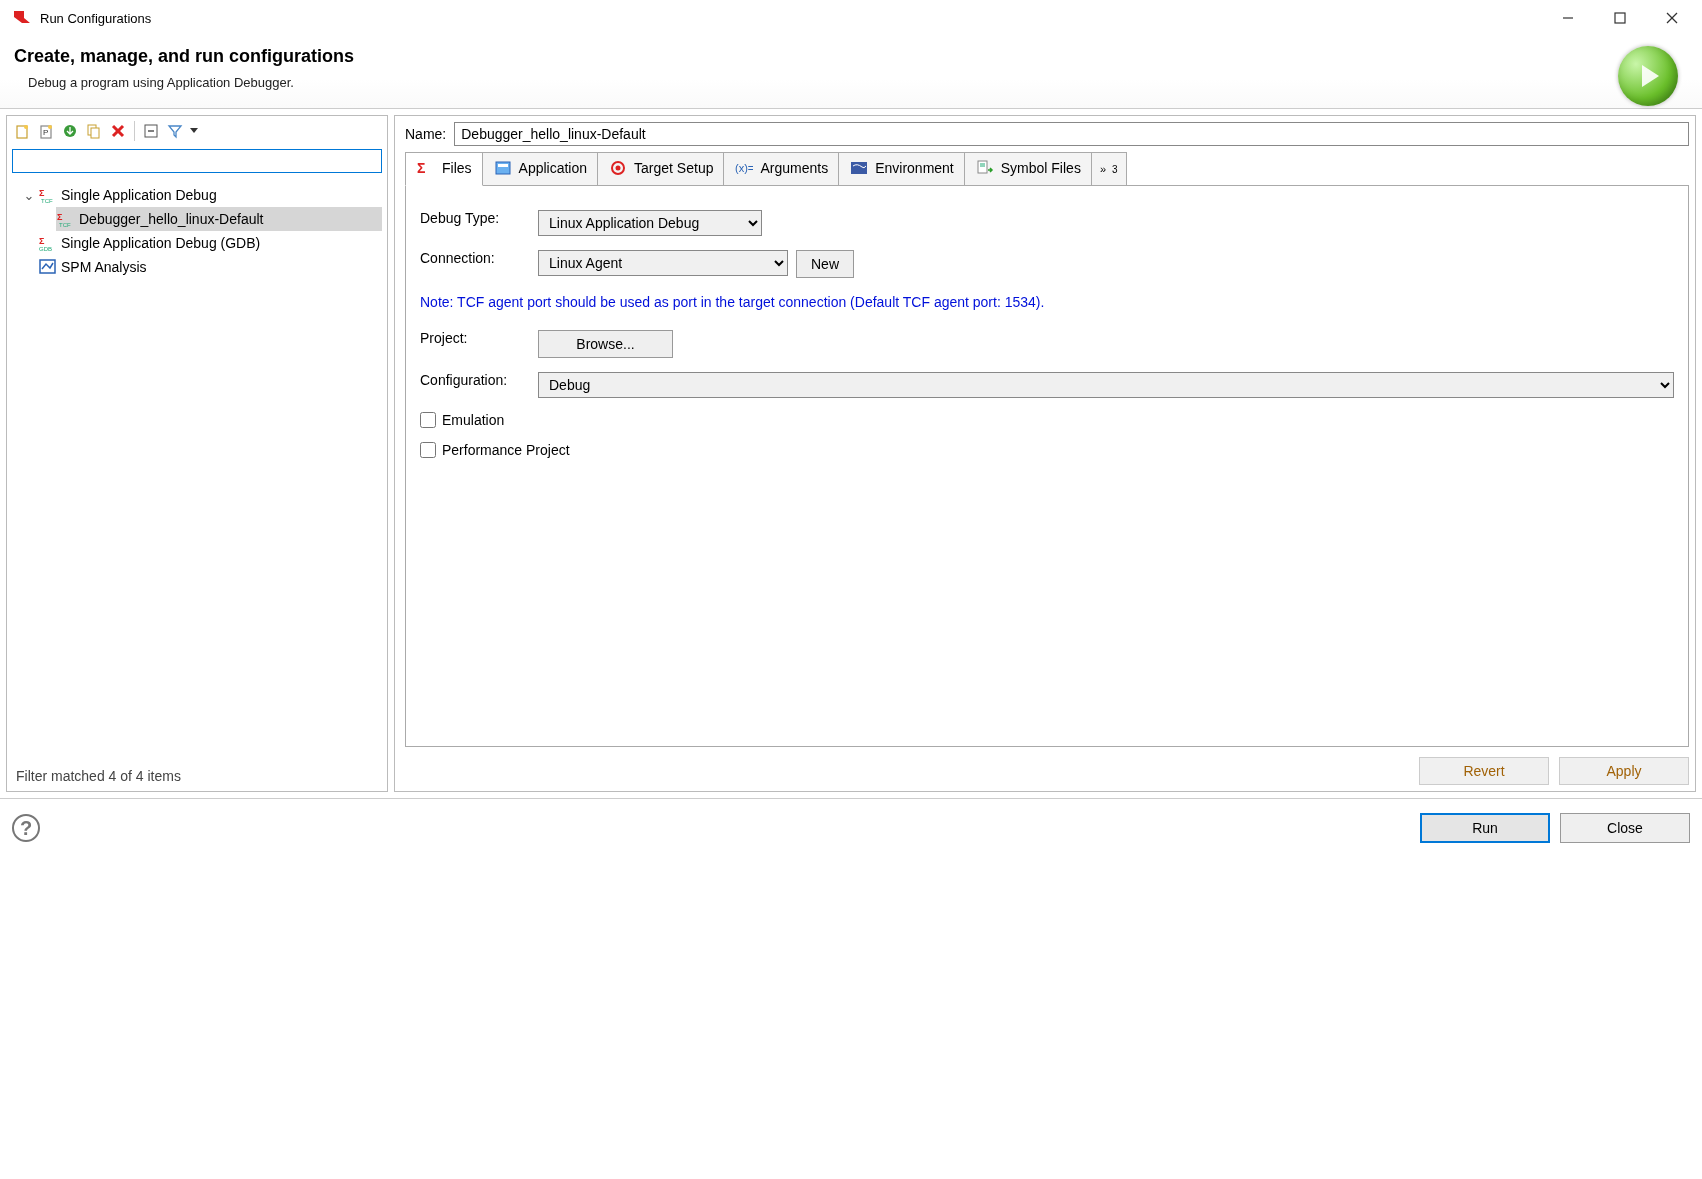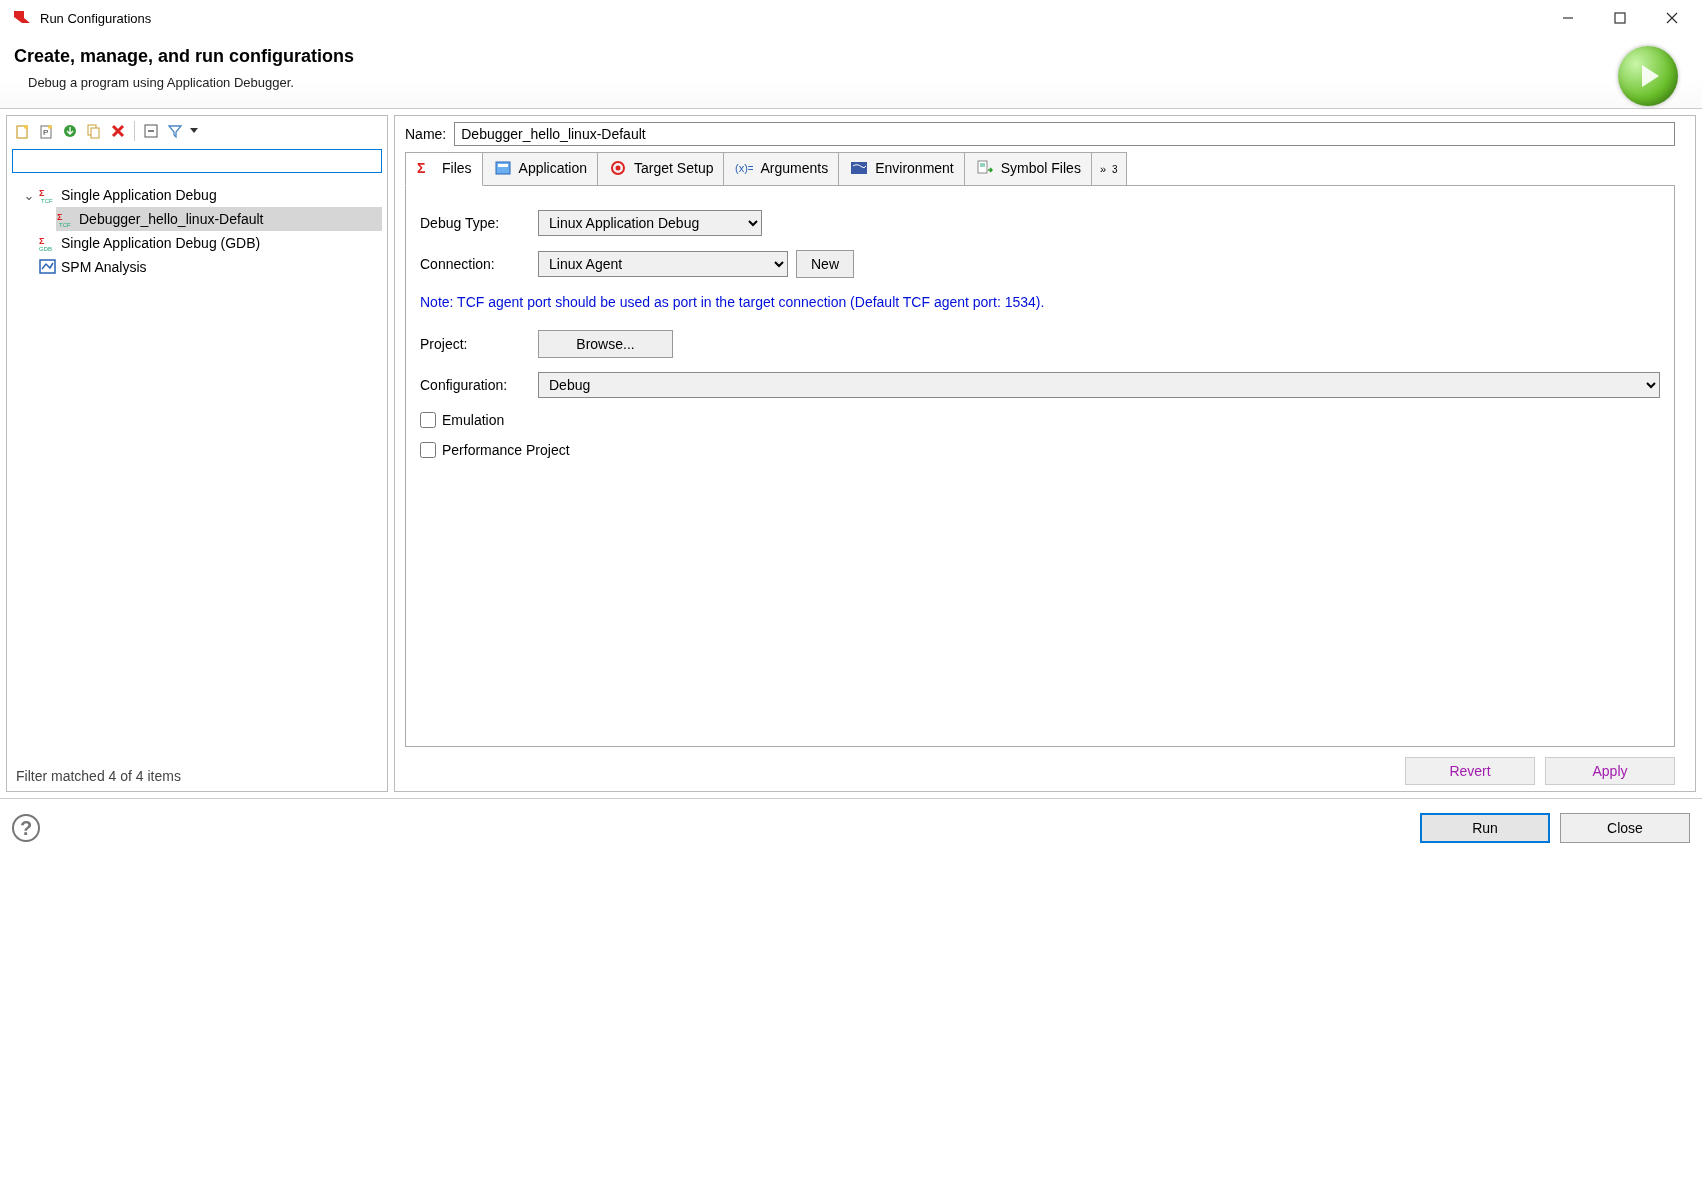--- a/index.html
+++ b/index.html
@@ -12,21 +12,21 @@
 
 .header { padding: 10px 14px 2px; border-bottom: 1px solid #ccc; background: linear-gradient(#fff,#fff 60%,#fafafa); display: flex; align-items: flex-start; }
 .header .text { flex: 1; }
 .header h1 { font-size: 18px; font-weight: 700; margin-bottom: 8px; }
 .header p { font-size: 13px; color: #222; margin-left: 14px; }
 .header .runicon { width: 60px; height: 60px; border-radius: 50%; background: radial-gradient(circle at 30% 30%, #c9f6a9, #6abf2a 60%, #3d8b12); display: flex; align-items: center; justify-content: center; box-shadow: inset -3px -3px 8px rgba(0,0,0,.2), 0 0 4px rgba(0,0,0,.3); margin-right: 10px; }
 .header .runicon svg { display: block; }
 
 .main { display: flex; height: 690px; padding: 6px; gap: 6px; border-bottom: 1px solid #ccc; }
 .left { width: 382px; border: 1px solid #bbb; padding: 1px; display: flex; flex-direction: column; }
-.right { flex: 1; border: 1px solid #bbb; padding: 6px 20px 6px 10px; display: flex; flex-direction: column; }
+.right { flex: 1; border: 1px solid #bbb; padding: 6px 6px 6px 10px; display: flex; flex-direction: column; }
 
 .toolbar { display: flex; gap: 0; padding: 2px; align-items: center; }
 .toolbar .tbtn { width: 24px; height: 24px; display: flex; align-items: center; justify-content: center; cursor: pointer; }
 .toolbar .sep { width: 1px; height: 20px; background: #ccc; margin: 0 4px; }
 
 .filter-input { margin: 4px; border: 1px solid #0078d7; height: 24px; padding: 2px 4px; font-size: 13px; outline: none; }
 
 .tree { flex: 1; padding: 6px 4px; overflow: auto; }
 .tree-item { display: flex; align-items: center; height: 24px; font-size: 14px; cursor: pointer; white-space: nowrap; }
 .tree-item .toggle { width: 18px; text-align: center; color: #555; font-size: 13px; }
@@ -41,32 +41,32 @@
 .name-row label { font-size: 14px; }
 .name-row input { flex: 1; height: 24px; border: 1px solid #888; padding: 2px 6px; font-size: 14px; }
 
 .tabs { display: flex; border-bottom: 1px solid #aaa; }
 .tab { display: flex; align-items: center; gap: 6px; padding: 6px 10px 8px; border: 1px solid #aaa; border-bottom: none; background: #f4f4f4; margin-right: -1px; font-size: 14px; cursor: pointer; position: relative; }
 .tab.active { background: #fff; border-bottom: 1px solid #fff; margin-bottom: -1px; }
 .tab .ticon { width: 20px; height: 18px; display: flex; align-items: center; justify-content: center; }
 .tab.overflow { padding: 6px 8px; }
 
 .tabbody { flex: 1; border: 1px solid #aaa; border-top: none; padding: 24px 14px; background: #fff; display: flex; flex-direction: column; gap: 14px; }
-.form-row { display: flex; align-items: center; gap: 8px; }
+.form-row { display: flex; gap: 8px; }
 .form-row .flabel { width: 110px; font-size: 14px; }
 .form-row select, .form-row input[type=text] { height: 26px; border: 1px solid #888; padding: 2px 6px; font-size: 14px; background: #f0f0f0; }
 .form-row input[type=text] { background: #fff; }
 .btn { height: 28px; min-width: 52px; padding: 0 14px; border: 1px solid #999; background: #efefef; font-size: 14px; cursor: pointer; }
 .note { color: #0010da; font-size: 14px; padding: 2px 0 6px; }
 .check-row { display: flex; align-items: center; gap: 6px; font-size: 14px; }
 .check-row input { width: 16px; height: 16px; }
 
 .bottom-action { display: flex; justify-content: flex-end; gap: 10px; padding: 10px 0 0; }
 .bottom-action .btn { min-width: 130px; }
-.bottom-action .btn[disabled] { color: #a21caf; background: #f0f0f0; border-color: #ccc; cursor: default; }
+.bottom-action .btn[disabled] { color: #a16207; background: #f0f0f0; border-color: #ccc; cursor: default; }
 
 .footer { display: flex; align-items: center; padding: 14px 12px; gap: 10px; }
 .footer .help { width: 28px; height: 28px; border: 2px solid #777; border-radius: 50%; color: #777; display: flex; align-items: center; justify-content: center; font-size: 20px; font-weight: bold; cursor: pointer; }
 .footer .spacer { flex: 1; }
 .footer .btn { min-width: 130px; height: 30px; }
 .footer .btn.primary { border: 2px solid #0078d7; background: #e5e5e5; }
 </style>
 </head>
 <body>
 

